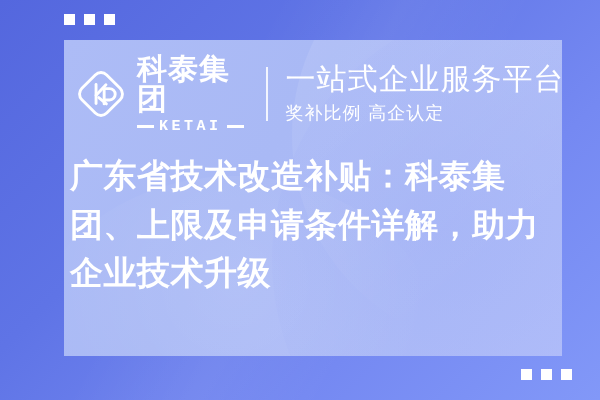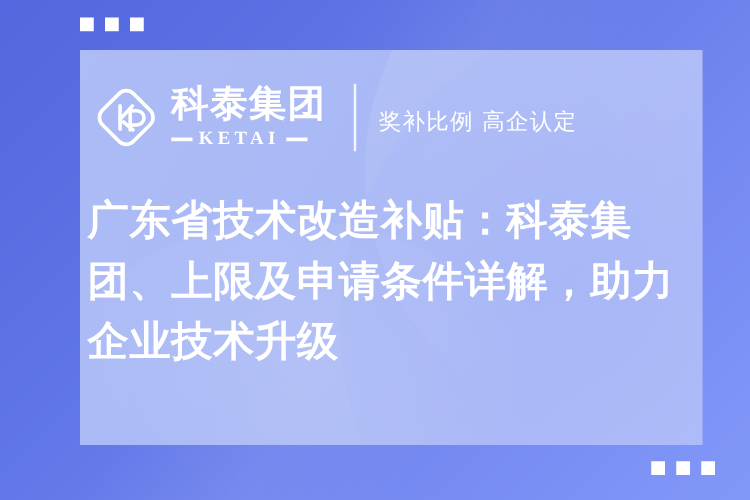--- a/index.html
+++ b/index.html
@@ -110,20 +110,21 @@
     padding-left: 4px;
   }
   .logo-mark {
     width: 54px;
     height: 54px;
     flex: 0 0 auto;
   }
   .logo-words {
     display: flex;
     flex-direction: column;
+    align-items: center;
     line-height: 1;
   }
   .logo-cn {
     font-size: 30px;
     font-weight: 700;
     color: #ffffff;
     letter-spacing: 1px;
     font-family: "DejaVu Sans", "Liberation Sans", sans-serif;
   }
   .logo-en-row {
@@ -135,21 +136,21 @@
   .logo-rule {
     width: 17px;
     height: 3px;
     background: #ffffff;
   }
   .logo-en {
     font-size: 15px;
     font-weight: 700;
     color: #ffffff;
     letter-spacing: 3.5px;
-    font-family: Liberation Serif, serif;
+    font-family: Liberation Mono, monospace;
   }
 
   .divider {
     width: 2px;
     height: 54px;
     background: rgba(255,255,255,0.85);
     margin: 0 18px 0 22px;
     flex: 0 0 auto;
   }
 
@@ -232,20 +233,21 @@
             <span class="logo-rule"></span>
             <span class="logo-en">KETAI</span>
             <span class="logo-rule"></span>
           </div>
         </div>
       </div>
 
       <div class="divider"></div>
 
       <div class="slogan-block">
+        <div class="slogan-main">一站式企业服务平台</div>
         <div class="slogan-sub">奖补比例 高企认定</div>
       </div>
 
     </div>
 
     <div class="headline">广东省技术改造补贴：科泰集团、上限及申请条件详解，助力企业技术升级</div>
 
   </div>
 </div>
 

